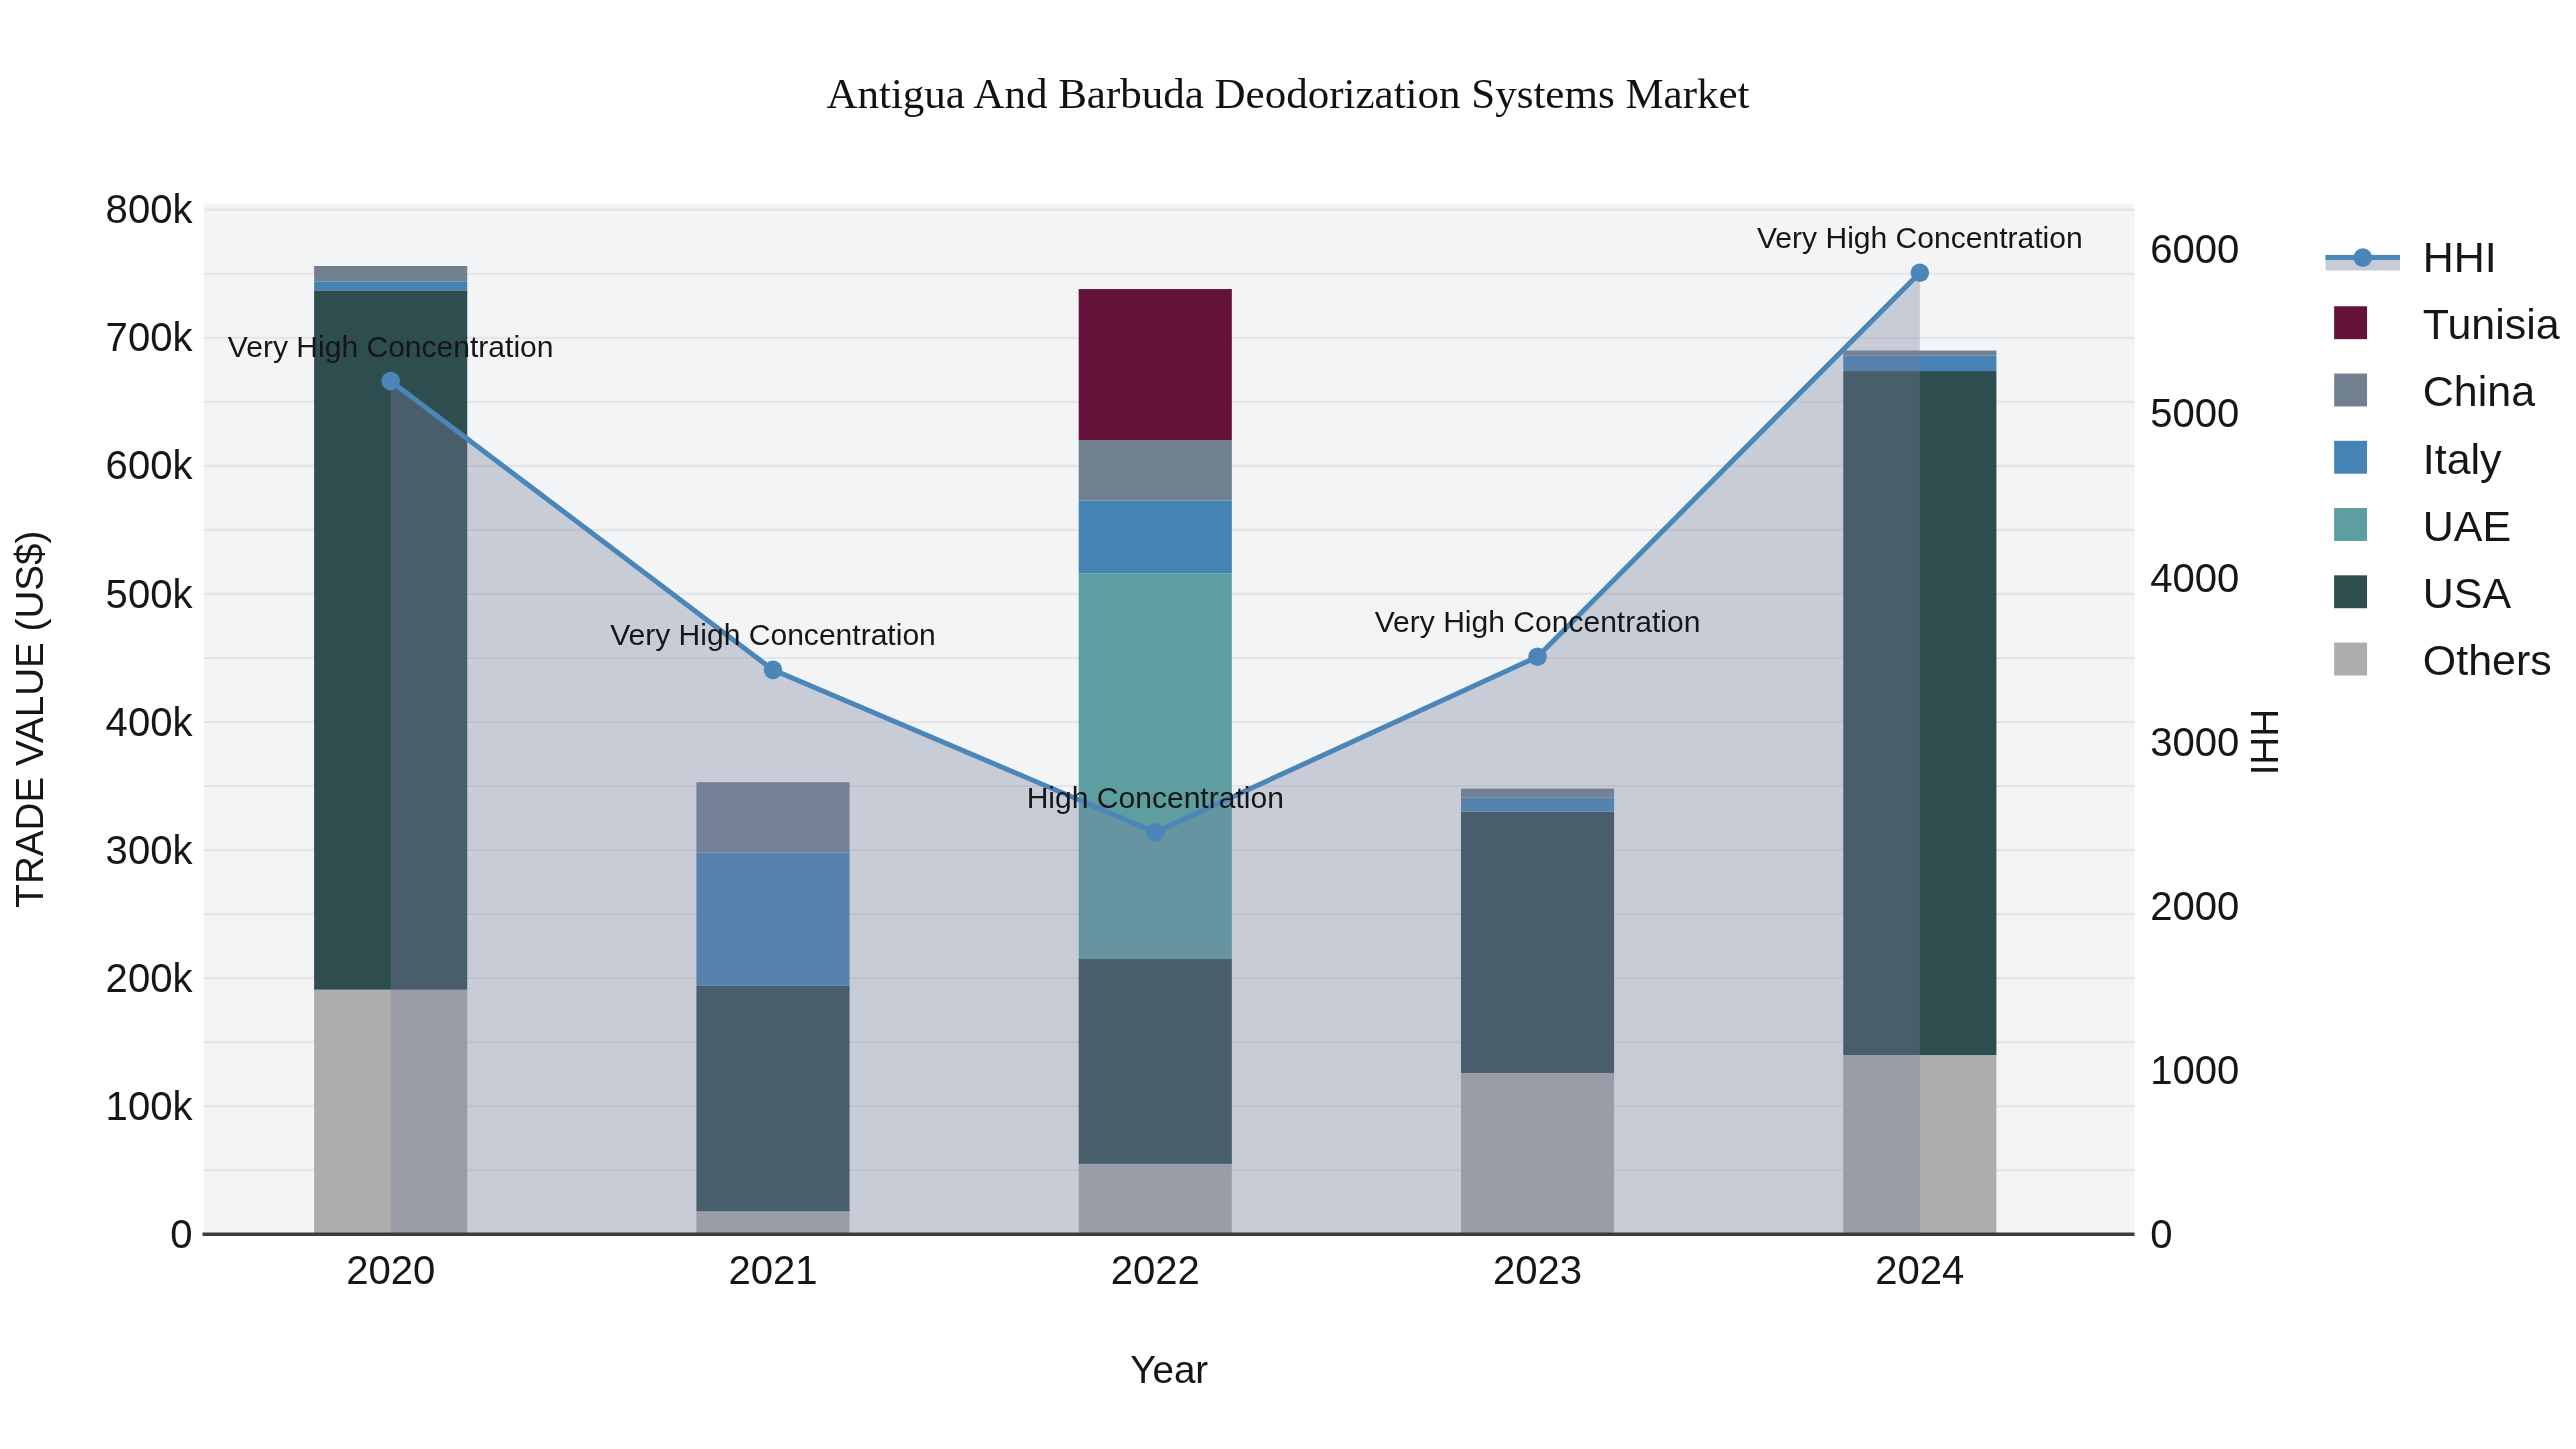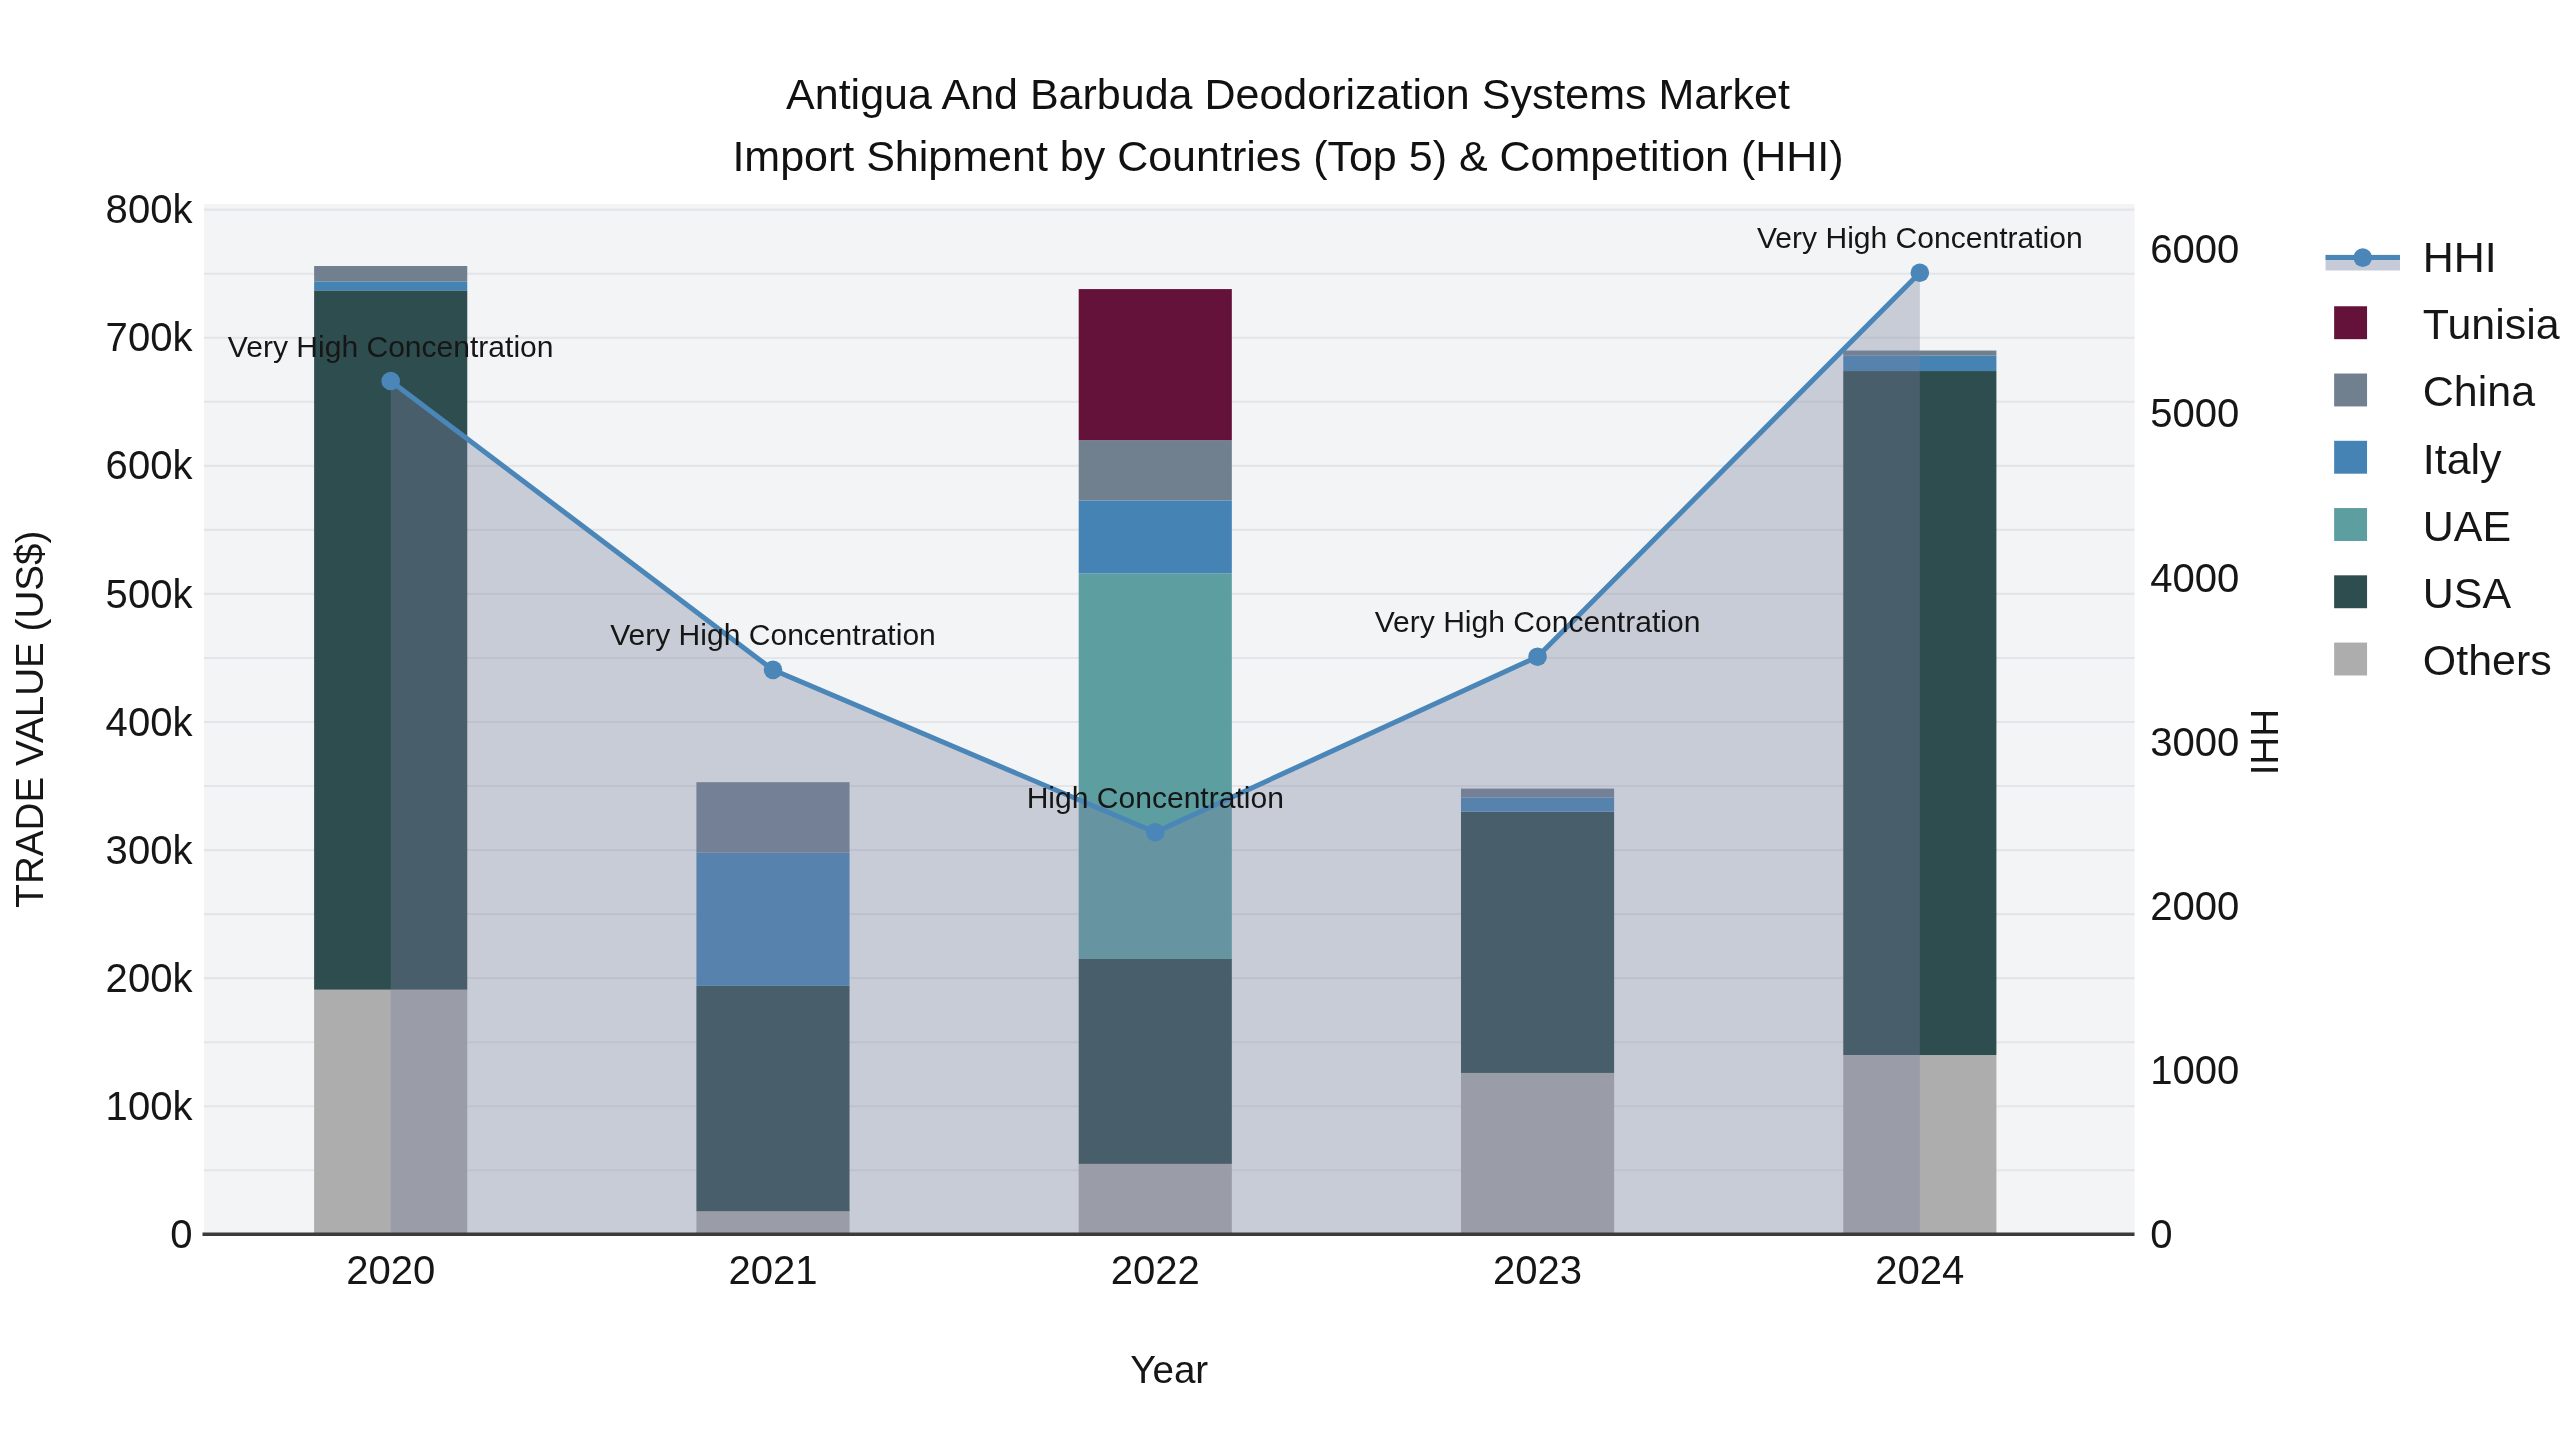--- a/index.html
+++ b/index.html
@@ -1,27 +1,26 @@
 <!DOCTYPE html>
 <html style="font-size:11.4px"><head>
 <meta charset="utf-8">
 <style>
   html,body{margin:0;padding:0;background:#ffffff;}
   body{width:2576px;height:1449px;position:relative;font-family:"Liberation Sans",sans-serif;}
-  .title-block{position:absolute;left:0;top:63px;width:2576px;text-align:center;color:#111;}
+  .title-block{position:absolute;left:0;top:63px;width:2576px;text-align:center;color:#111;font-family:Liberation Serif, serif;}
   .title-line{font-size:43px;line-height:62px;font-weight:400;}
   #chart-svg{position:absolute;left:0;top:0;}
   text{fill:#161616;}
 </style>
 </head>
 <body>
 
 <div class="title-block">
   <div class="title-line">Antigua And Barbuda Deodorization Systems Market</div>
-  <div class="title-line">Import Shipment by Countries (Top 5) &amp; Competition (HHI)</div>
 </div>
 
 <svg id="chart-svg" width="2576" height="1449" viewBox="0 0 3600 2025">
     <rect x="285" y="285" width="2698" height="1440" fill="#f3f4f5"></rect>
     <line x1="285" x2="2983" y1="1635.5" y2="1635.5" stroke="#e4e5e8" stroke-width="3"></line>
     <line x1="285" x2="2983" y1="1546" y2="1546" stroke="#e4e5e8" stroke-width="3"></line>
     <line x1="285" x2="2983" y1="1456.5" y2="1456.5" stroke="#e4e5e8" stroke-width="3"></line>
     <line x1="285" x2="2983" y1="1367" y2="1367" stroke="#e4e5e8" stroke-width="3"></line>
     <line x1="285" x2="2983" y1="1277.5" y2="1277.5" stroke="#e4e5e8" stroke-width="3"></line>
     <line x1="285" x2="2983" y1="1188" y2="1188" stroke="#e4e5e8" stroke-width="3"></line>

